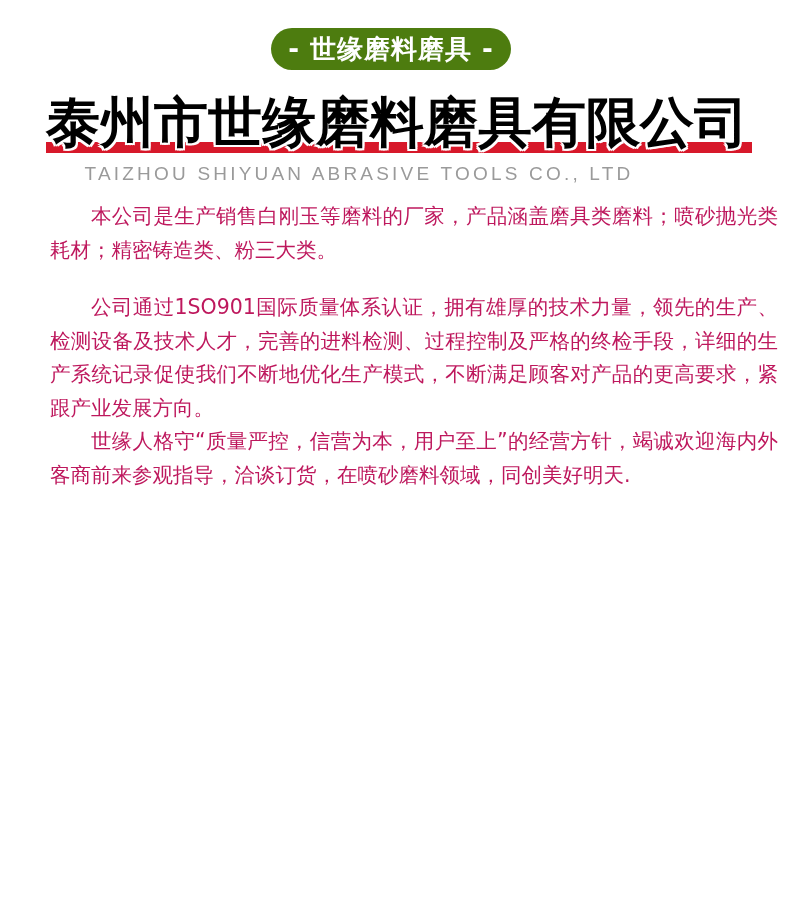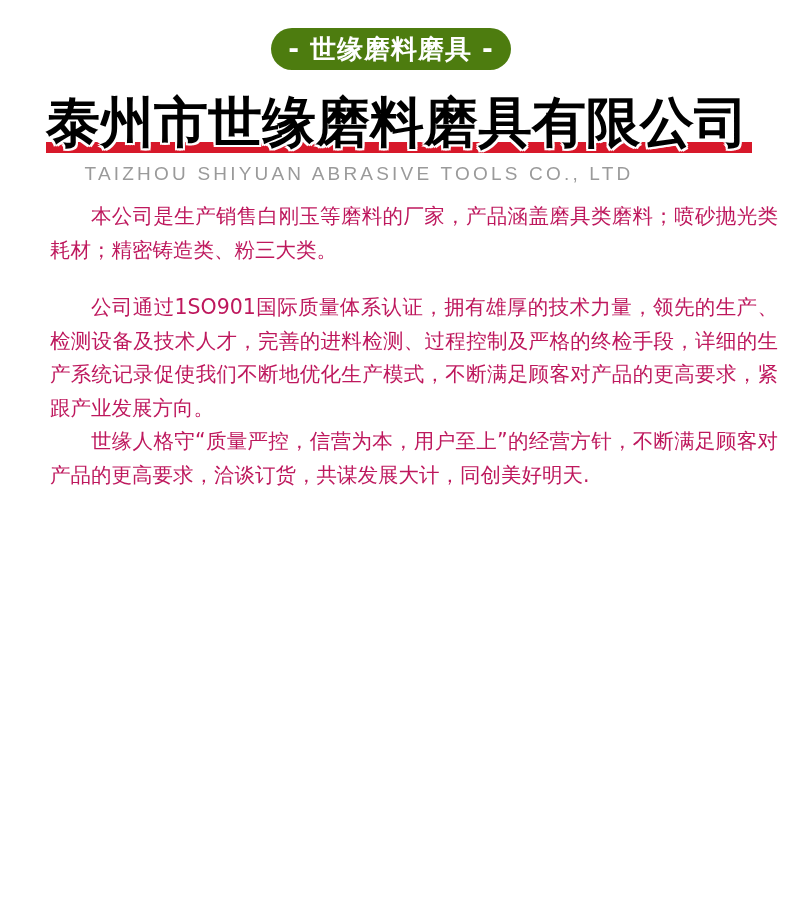--- a/index.html
+++ b/index.html
@@ -102,14 +102,14 @@
 <div class="title-wrap">
   <div class="title-band"></div>
   <div class="title">泰州市世缘磨料磨具有限公司</div>
 </div>
 
 <div class="subtitle">TAIZHOU SHIYUAN ABRASIVE TOOLS CO., LTD</div>
 
 <div class="content">
   <p>本公司是生产销售白刚玉等磨料的厂家，产品涵盖磨具类磨料；喷砂抛光类耗材；精密铸造类、粉三大类。</p>
   <p class="gap">公司通过1SO901国际质量体系认证，拥有雄厚的技术力量，领先的生产、检测设备及技术人才，完善的进料检测、过程控制及严格的终检手段，详细的生产系统记录促使我们不断地优化生产模式，不断满足顾客对产品的更高要求，紧跟产业发展方向。</p>
-  <p>世缘人格守“质量严控，信营为本，用户至上”的经营方针，不断满足顾客对产品的更高要求，洽谈订货，共谋发展大计，同创美好明天.</p>
+  <p>世缘人格守“质量严控，信营为本，用户至上”的经营方针，竭诚欢迎海内外客商前来参观指导，洽谈订货，在喷砂磨料领域，同创美好明天.</p>
 </div>
 
 </body></html>

